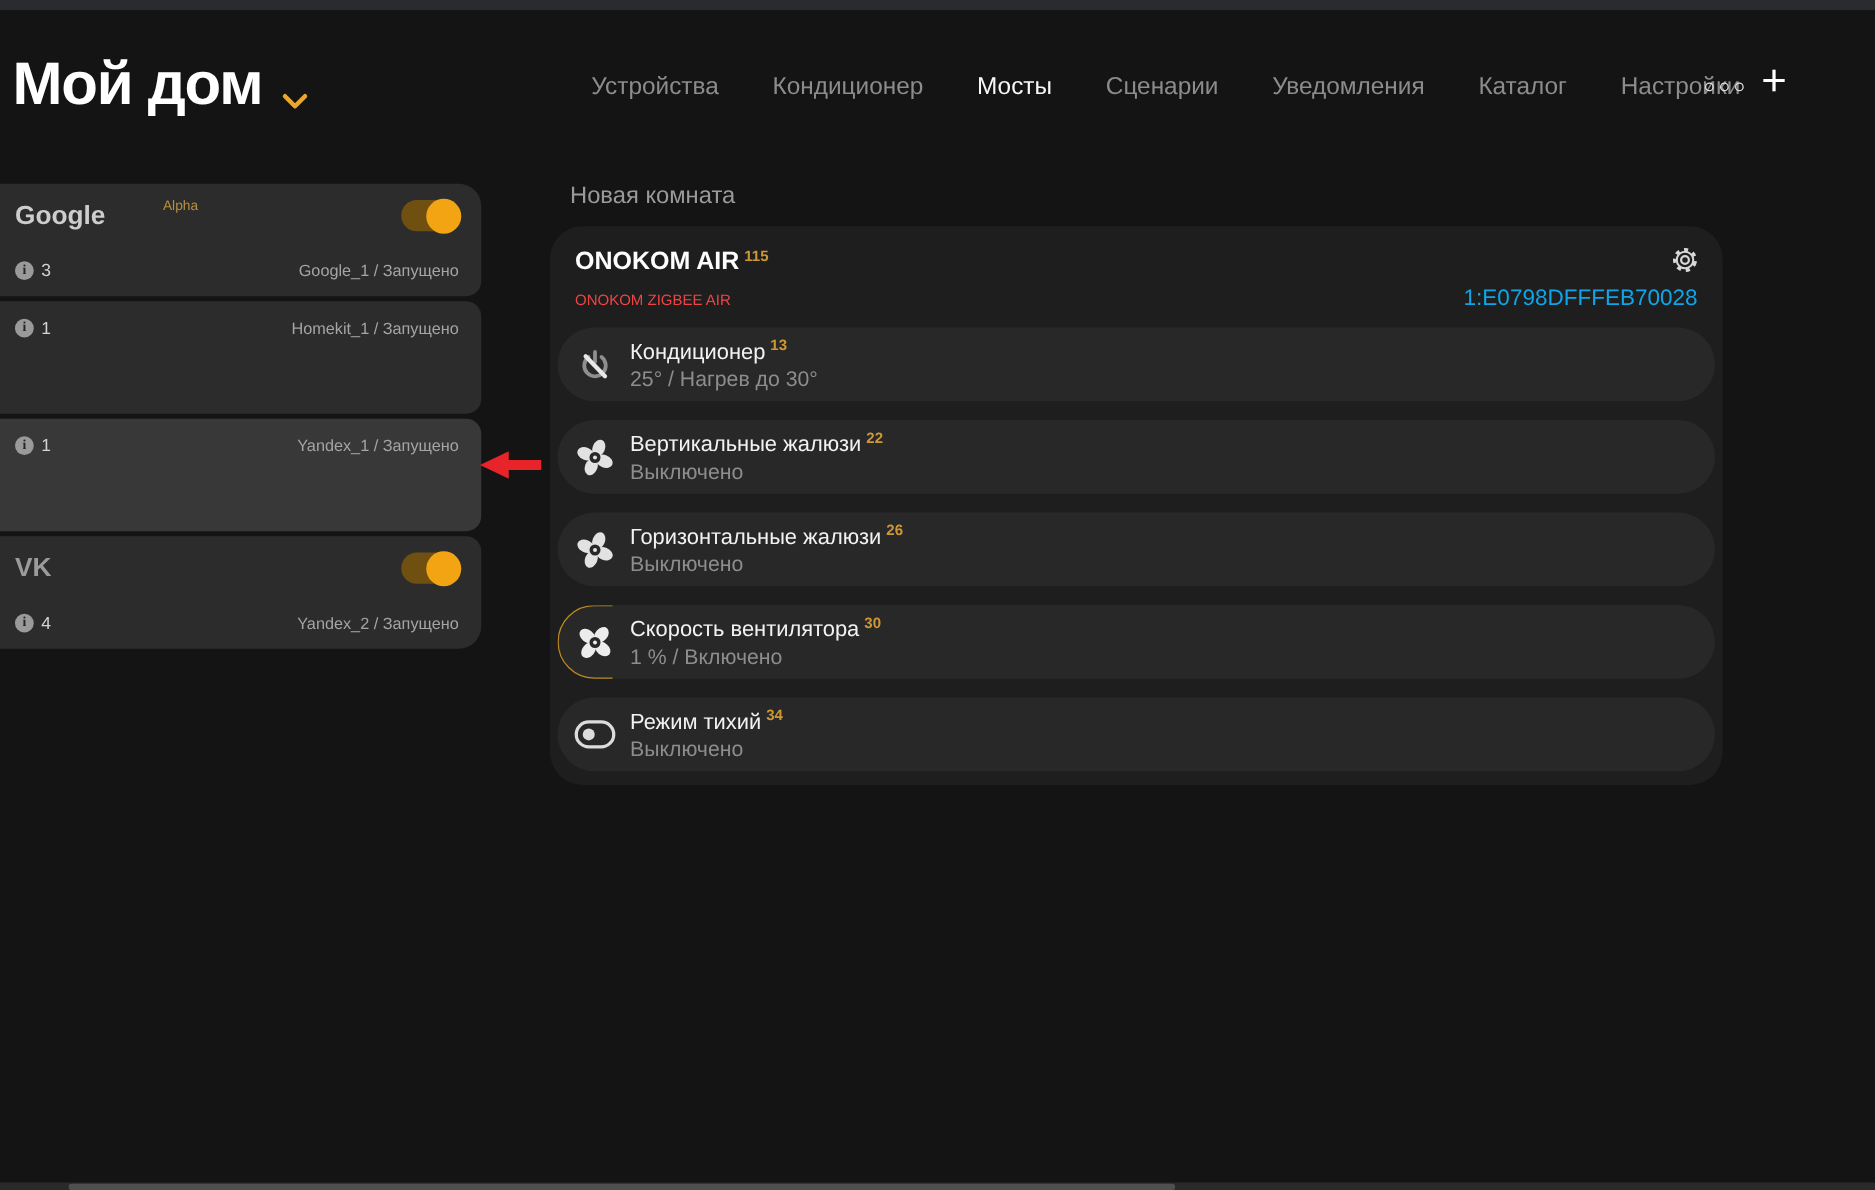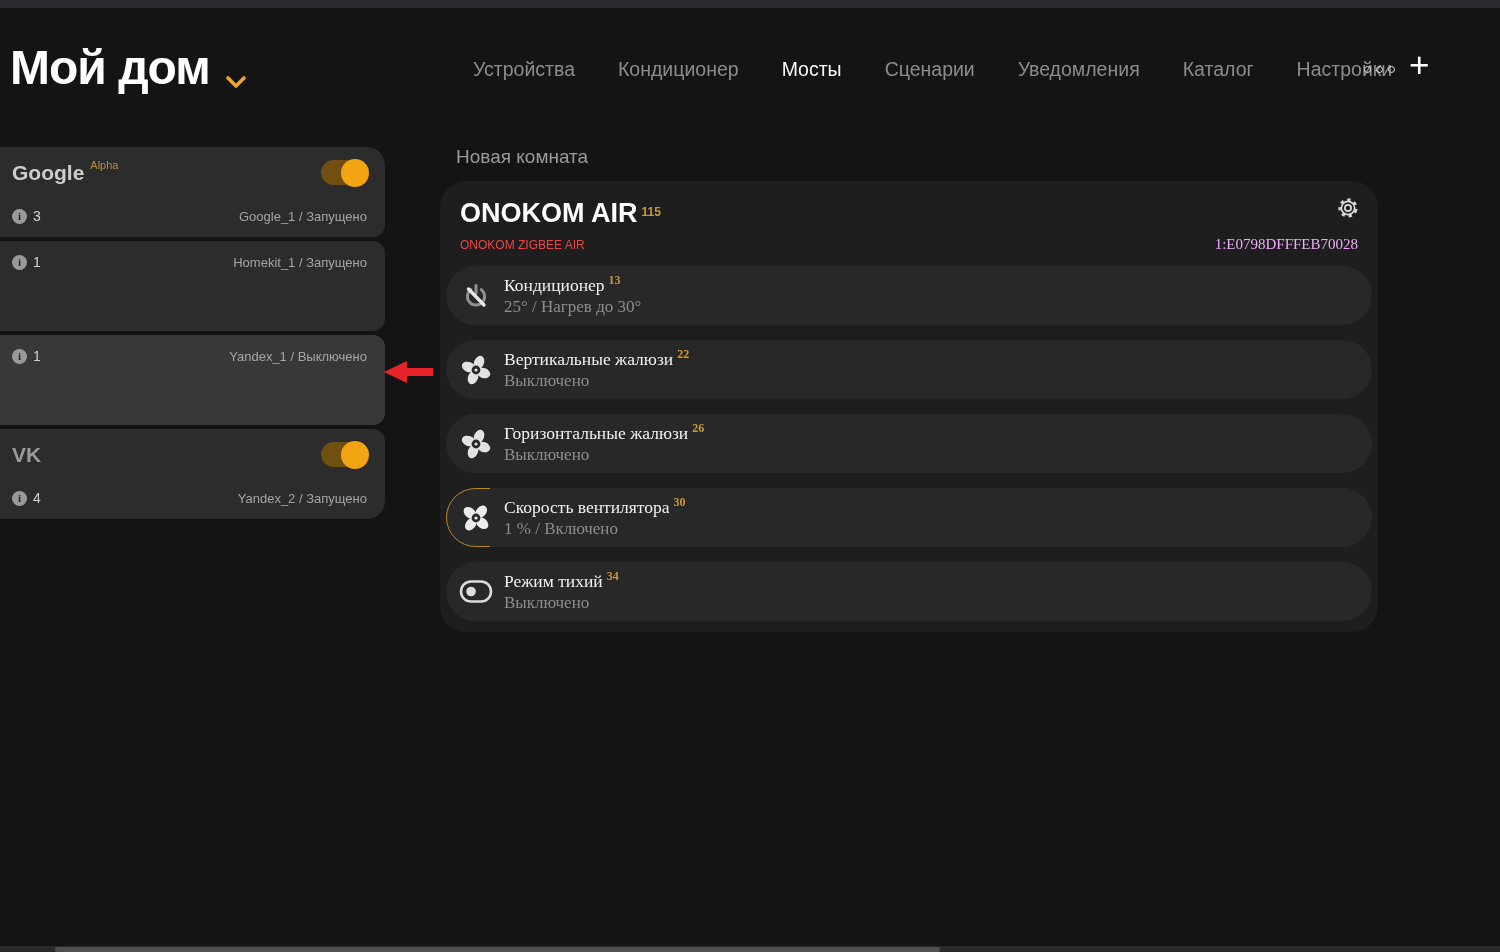--- a/index.html
+++ b/index.html
@@ -25,21 +25,21 @@
 
   
   .sidebar { position:absolute; left:0; top:147px; width:385px; display:flex; flex-direction:column; gap:4px; }
   .bridge-card { height:90px; background:#2c2c2c; border-radius:0 12px 12px 0;
                  padding:13px 18px 13px 12px; display:flex; flex-direction:column;
                  justify-content:space-between; cursor:pointer; }
   .bridge-card:first-child { border-top-right-radius:18px; }
   .bridge-card:last-child  { border-bottom-right-radius:18px; }
   .bridge-card.highlighted { background:#383838; }
 
-  .bridge-top { display:flex; align-items:center; }
+  .bridge-top { display:flex; align-items:center;gap:40px; }
   .bridge-name { font-size:21px; font-weight:bold; color:#cdcdcd; line-height:1.1; }
   .bridge-card.highlighted .bridge-name { color:#ffffff; }
   .bridge-card.dim .bridge-name { color:#9b9b9b; }
   .badge { font-size:11px; color:#b78f3e; margin-left:6px; transform:translateY(-8px); }
 
   .bridge-controls { margin-left:auto; display:flex; align-items:center; gap:13px; }
   .mini-dots { display:flex; gap:4px; cursor:pointer; }
   .mini-dots i { width:6px; height:6px; border:1.4px solid #d6d6d6; border-radius:50%; display:block; }
 
   .toggle { width:46px; height:25px; border-radius:13px; background:#6f5010; position:relative; cursor:pointer; }
@@ -60,35 +60,35 @@
                      border-top:11px solid transparent; border-bottom:11px solid transparent;
                      border-right:23px solid #e8242b; }
   .red-arrow .shaft { position:absolute; left:21px; top:7px; width:28px; height:8px; background:#e8242b; }
 
   
   .room-title { position:absolute; left:456px; top:146px; font-size:19px; color:#9a9a9a; }
 
   .device-card { position:absolute; left:440px; top:181px; width:938px; background:#1e1e1e;
                  border-radius:26px; padding:15px 6px 11px 6px; }
   .device-header { padding:2px 14px 13px 14px; position:relative; }
-  .device-title { font-size:27px; font-weight:bold; color:#fdfdfd; }
+  .device-title { font-size:20px; font-weight:bold; color:#fdfdfd; }
   .sup { font-size:12px; color:#cf9733; vertical-align:super; margin-left:4px; font-weight:bold; }
   .device-sub-row { display:flex; margin-top:7px; align-items:baseline; }
   .device-subtitle { font-size:12px; color:#ef4444; }
-  .device-id { margin-left:auto; font-size:15px; color:#f0abfc;font-family:Liberation Serif, serif; }
+  .device-id { margin-left:auto; font-size:18px; color:#0ea5e9; }
   .gear { position:absolute; right:12px; top:0px; cursor:pointer; }
 
   .device-row { height:59px; border-radius:29.5px; background:#282828; margin-bottom:15px;
                 display:flex; align-items:center; padding:0 16px 0 10px; position:relative; cursor:pointer; }
   .device-row:last-child { margin-bottom:0; }
   .device-row.highlighted::before { content:""; position:absolute; inset:0; border:1.5px solid #bb8a20;
                 border-radius:29.5px; clip-path: inset(0 882px 0 0); pointer-events:none; }
 
   .row-icon { width:40px; display:flex; justify-content:center; align-items:center; }
-  .row-text { margin-left:8px; display:flex; flex-direction:column; gap:3px;font-family:Liberation Serif, serif; }
+  .row-text { margin-left:8px; display:flex; flex-direction:column; gap:3px; }
   .row-title { font-size:17.5px; color:#f2f2f2; line-height:1.1; }
   .row-title .sup { font-size:12px; }
   .row-status { font-size:17px; color:#8d8d8d; line-height:1.1; }
 
   
   .hscroll { position:absolute; bottom:0; left:0; width:1500px; height:6px; background:#2a2a2a; }
   .hscroll .thumb { position:absolute; left:55px; top:1px; width:885px; height:5px;
                     background:#4f4f4f; border-radius:2px; cursor:grab; }
 </style>
 </head>
@@ -152,21 +152,21 @@
       <span class="bridge-status">Homekit_1 / Запущено</span>
     </div>
   </div>
 
   <div class="bridge-card highlighted">
     <div class="bridge-bottom">
       <div class="info-group">
         <span class="info-icon">i</span>
         <span class="info-count">1</span>
       </div>
-      <span class="bridge-status">Yandex_1 / Выключено</span>
+      <span class="bridge-status">Yandex_1 / Запущено</span>
     </div>
   </div>
 
   <div class="bridge-card dim">
     <div class="bridge-top">
       <span class="bridge-name">VK</span>
       <div class="bridge-controls">
         <div class="toggle">
             <div class="knob"></div>
           </div>

